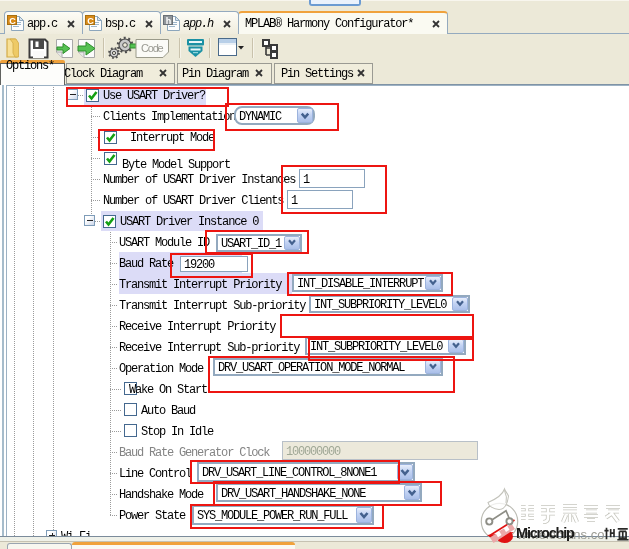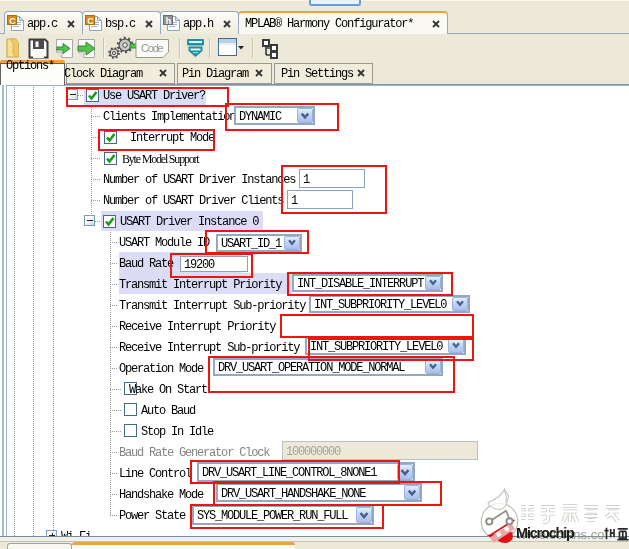--- a/index.html
+++ b/index.html
@@ -75,21 +75,21 @@
 <div class="etab" style="left:160px;width:79px;"></div>
 <svg class="abs" style="left:163px;top:15px" width="18" height="16" viewBox="0 0 18 16">
 <path d="M4.5 1.5 L12.5 1.5 L16.5 5.5 L16.5 15.5 L4.5 15.5 Z" fill="#fdfdfd" stroke="#8ca6bc" stroke-width="1"></path>
 <path d="M12.5 1.5 L12.5 5.5 L16.5 5.5 Z" fill="#dce6f0" stroke="#8ca6bc" stroke-width="1"></path>
 <rect x="6" y="7" width="8" height="1" fill="#9db6cb"></rect>
     <rect x="6" y="9" width="8" height="1" fill="#9db6cb"></rect>
 <rect x="6" y="11" width="6" height="1" fill="#9db6cb"></rect>
 <rect x="0.5" y="0.5" width="9" height="9" fill="#90959a" stroke="#6a7076" stroke-width="1"></rect>
 <text x="5" y="8.5" font-size="9" font-weight="bold" fill="#fff" text-anchor="middle" font-family="Liberation Sans">h</text>
 </svg>
-<div class="etxt" style="left:183px;">app.h</div>
+<div class="etxt" style="left:183px;font-style:italic;">app.h</div>
 <svg class="abs" style="left:223px;top:20px" width="8" height="8">
     <path d="M1 1 L7 7 M7 1 L1 7" stroke="#333" stroke-width="1.8"></path>
   </svg>
 <div class="etab active" style="left:238px;width:210px;"></div>
 <div class="etxt" style="left:245px;">MPLAB® Harmony Configurator*</div>
 <svg class="abs" style="left:432px;top:20px" width="8" height="8">
     <path d="M1 1 L7 7 M7 1 L1 7" stroke="#333" stroke-width="1.8"></path>
   </svg>
 <div class="abs" style="left:239px;top:33px;width:207px;height:2px;background:#fafaf2;"></div>
 <div class="abs" id="toolbar"></div>
@@ -235,21 +235,21 @@
       <svg width="11" height="11" viewBox="0 0 11 11" style="position:absolute;left:0;top:0">
         <path d="M2 5.5 L4.5 8.5 L9.5 2" stroke="#14a014" stroke-width="2.6" fill="none"></path>
       </svg>
     </div>
 <div class="cb" style="left:124px;top:297px;"></div>
 <div class="cb" style="left:124px;top:318px;"></div>
 <div class="cb" style="left:124px;top:339px;"></div>
 <div class="lbl" style="left:103px;top:5px;">Use USART Driver?</div>
 <div class="lbl" style="left:103px;top:26px;">Clients Implementation</div>
 <div class="lbl" style="left:130px;top:47px;">Interrupt Mode</div>
-<div class="lbl" style="left:122px;top:68px;font-family:Liberation Serif, serif;">Byte Model Support</div>
+<div class="lbl" style="left:122px;top:74px;">Byte Model Support</div>
 <div class="lbl" style="left:103px;top:89px;">Number of USART Driver Instances</div>
 <div class="lbl" style="left:103px;top:110px;text-align:right;">Number of USART Driver Clients</div>
 <div class="lbl" style="left:120px;top:131px;">USART Driver Instance 0</div>
 <div class="lbl" style="left:119px;top:152px;">USART Module ID</div>
 <div class="lbl" style="left:119px;top:173px;">Baud Rate</div>
 <div class="lbl" style="left:119px;top:194px;">Transmit Interrupt Priority</div>
 <div class="lbl" style="left:119px;top:215px;">Transmit Interrupt Sub-priority</div>
 <div class="lbl" style="left:119px;top:257px;">Receive Interrupt Sub-priority</div>
 <div class="lbl" style="left:119px;top:236px;">Receive Interrupt Priority</div>
 <div class="lbl" style="left:119px;top:278px;">Operation Mode</div>
@@ -266,21 +266,21 @@
     </div>
 <div class="fld" style="left:287px;top:105px;width:66px;height:19px;">
       <span style="">1</span>
     </div>
 <div class="fld" style="left:180px;top:171px;width:68px;height:16px;">
       <span style="">19200</span>
     </div>
 <div class="fld" style="left:282px;top:356px;width:196px;height:19px;background:#ece9db;border-color:#b8c0c8;">
       <span style="color:#a0a896;">100000000</span>
     </div>
-<div class="cmb" style="left:234px;top:21px;width:81px;height:19px;">
+<div class="cmb" style="left:234px;top:21px;width:81px;height:19px;border-radius:8px;">
       <span>DYNAMIC</span>
       <div class="btn">
         <svg width="14" height="100%" viewBox="0 0 14 14" style="position:absolute;left:0;top:50%;margin-top:-7px">
           <path d="M3.5 5 L7 9 L10.5 5" stroke="#44618e" stroke-width="2.6" fill="none"></path>
         </svg>
       </div>
     </div>
 <div class="cmb" style="left:216px;top:149px;width:86px;height:18px;">
       <span>USART_ID_1</span>
       <div class="btn">

